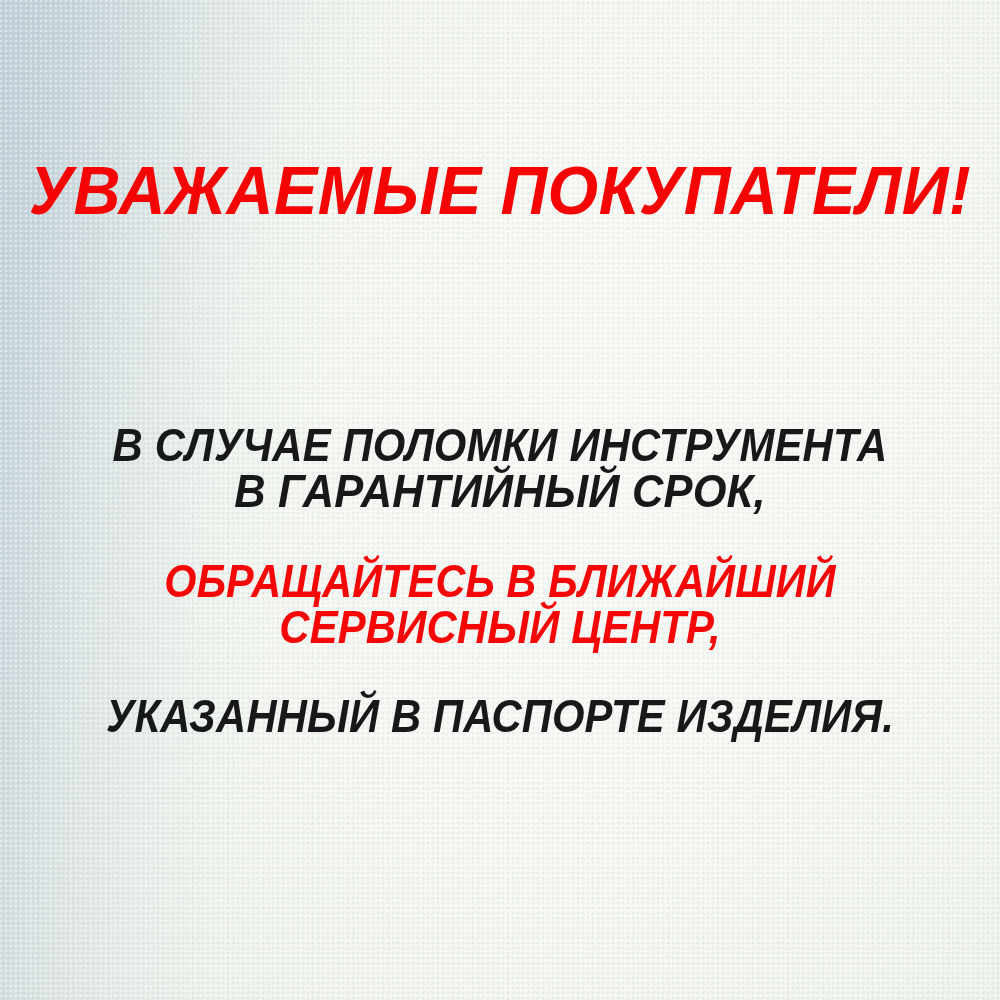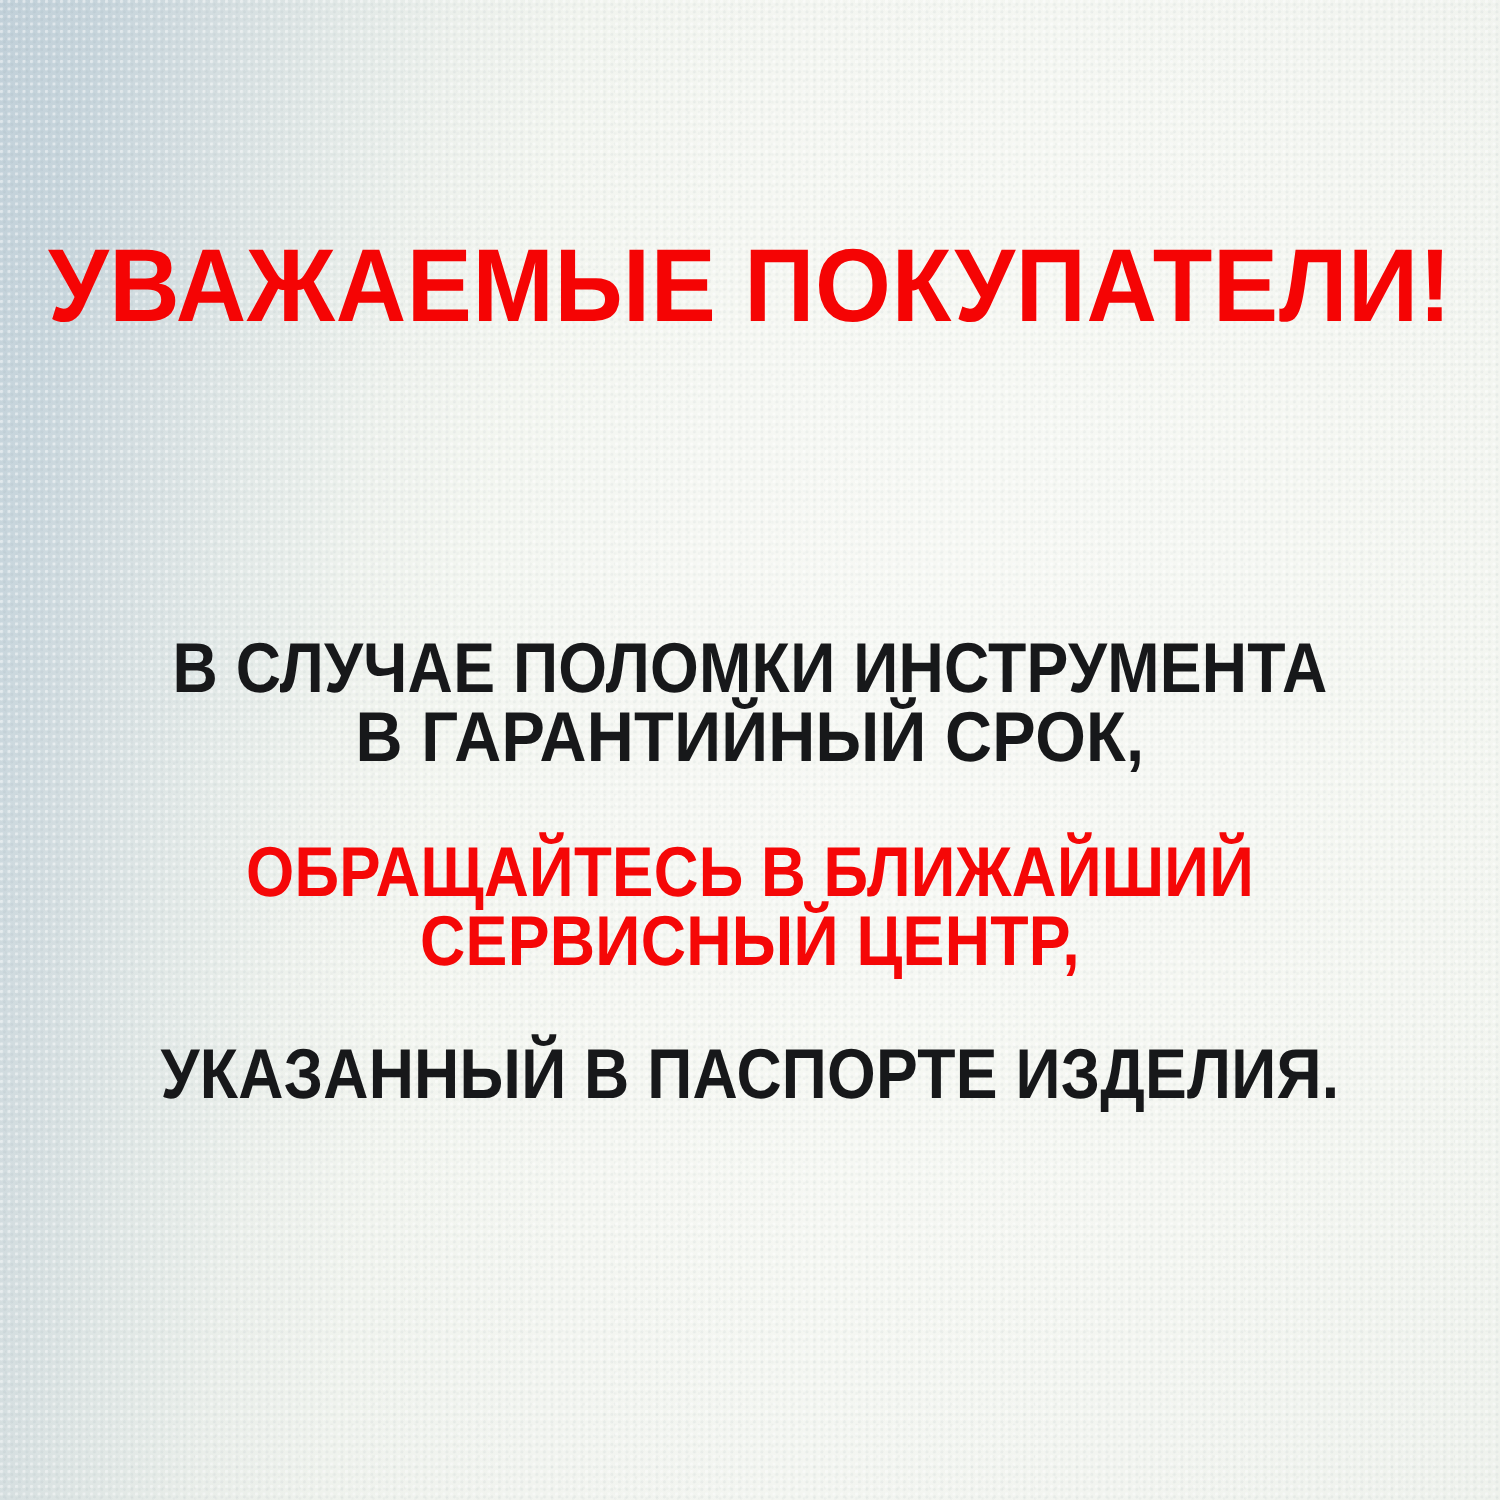--- a/index.html
+++ b/index.html
@@ -58,20 +58,21 @@
     background: radial-gradient(ellipse at 60% 45%,
                  rgba(255,255,255,0.22) 0%,
                  rgba(255,255,255,0.05) 48%,
                  rgba(160,175,182,0.07) 100%);
   }
 
   #content {
     position: absolute;
     inset: 0;
     z-index: 3;
+    font-style: italic;
   }
 
   .line {
     position: absolute;
     left: 0;
     right: 0;
     text-align: center;
     white-space: nowrap;
     font-weight: 700;
     letter-spacing: -0.3px;

